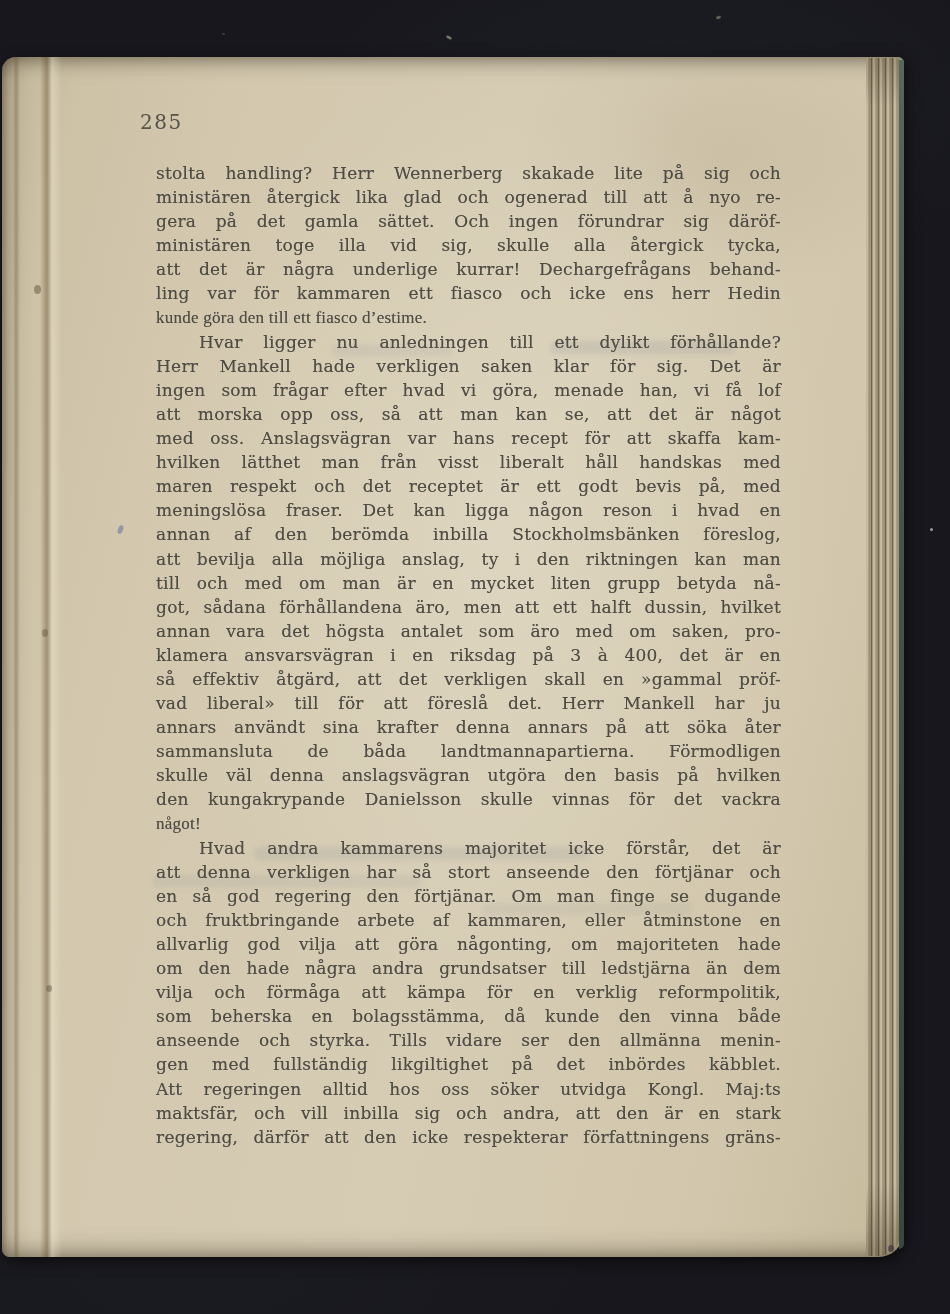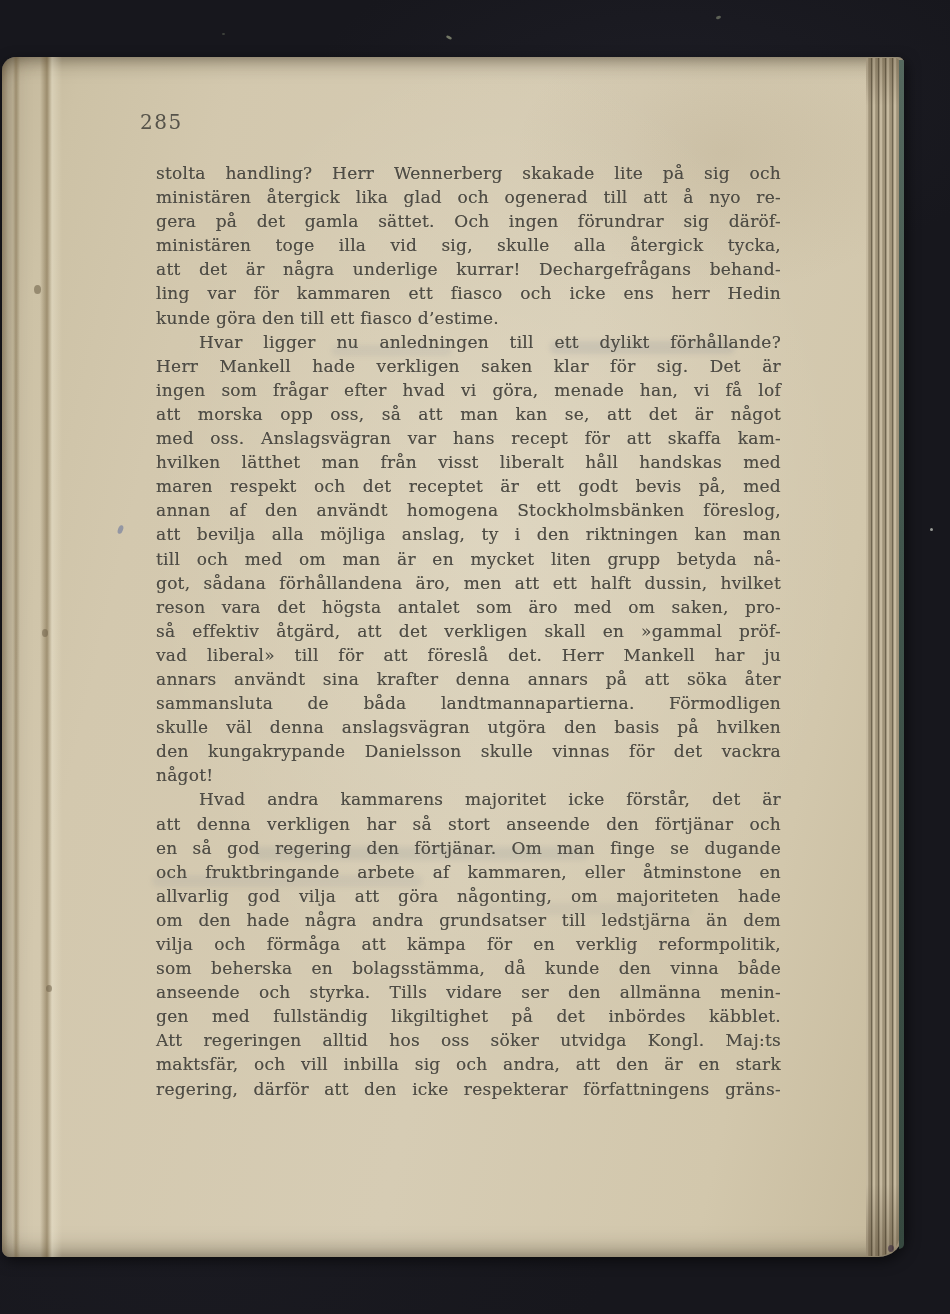--- a/index.html
+++ b/index.html
@@ -53,21 +53,21 @@
     font-size:20px;letter-spacing:1.5px;color:#56534a;
   }
   .text-block{position:absolute;left:138px;top:104px;width:625px;color:#4e4c45;margin-left:16px;}
   .line{
     font-size:17px;line-height:24.1px;height:24.1px;
     letter-spacing:.25px;
     text-align:justify;text-align-last:justify;
     white-space:normal;overflow:visible;
     text-shadow:0 0 .5px rgba(78,76,69,.55);
   }
-  .line.last{text-align-last:left;}
+  .line.last{text-align-last:left;font-family:Liberation Serif, serif;}
   .line.indent{text-indent:43px;}
   .smudge{position:absolute;filter:blur(2.5px);border-radius:6px;pointer-events:none;}
   .speck{position:absolute;border-radius:50%;}
 </style>
 </head>
 <body>
 
 <div class="scene">
 
   <span class="lint" style="left:446px;top:36px;width:6px;height:3px;background:#8a8f77;transform:rotate(25deg);"></span>
@@ -105,25 +105,27 @@
           <div class="line last">kunde göra den till ett fiasco d’estime.</div>
         </div>
         <div>
           <div class="line indent">Hvar ligger nu anledningen till ett dylikt förhållande?</div>
           <div class="line">Herr Mankell hade verkligen saken klar för sig. Det är</div>
           <div class="line">ingen som frågar efter hvad vi göra, menade han, vi få lof</div>
           <div class="line">att morska opp oss, så att man kan se, att det är något</div>
           <div class="line">med oss. Anslagsvägran var hans recept för att skaffa kam-</div>
           <div class="line">hvilken lätthet man från visst liberalt håll handskas med</div>
           <div class="line">maren respekt och det receptet är ett godt bevis på, med</div>
-          <div class="line">annan af den användt homogena Stockholmsbänken föreslog,</div>
+          <div class="line">meningslösa fraser. Det kan ligga någon reson i hvad en</div>
+          <div class="line">annan af den berömda inbilla Stockholmsbänken föreslog,</div>
           <div class="line">att bevilja alla möjliga anslag, ty i den riktningen kan man</div>
           <div class="line">till och med om man är en mycket liten grupp betyda nå-</div>
           <div class="line">got, sådana förhållandena äro, men att ett halft dussin, hvilket</div>
-          <div class="line">reson vara det högsta antalet som äro med om saken, pro-</div>
+          <div class="line">annan vara det högsta antalet som äro med om saken, pro-</div>
+          <div class="line">klamera ansvarsvägran i en riksdag på 3 à 400, det är en</div>
           <div class="line">så effektiv åtgärd, att det verkligen skall en »gammal pröf-</div>
           <div class="line">vad liberal» till för att föreslå det. Herr Mankell har ju</div>
           <div class="line">annars användt sina krafter denna annars på att söka åter</div>
           <div class="line">sammansluta de båda landtmannapartierna. Förmodligen</div>
           <div class="line">skulle väl denna anslagsvägran utgöra den basis på hvilken</div>
           <div class="line">den kungakrypande Danielsson skulle vinnas för det vackra</div>
           <div class="line last">något!</div>
         </div>
         <div>
           <div class="line indent">Hvad andra kammarens majoritet icke förstår, det är</div>

